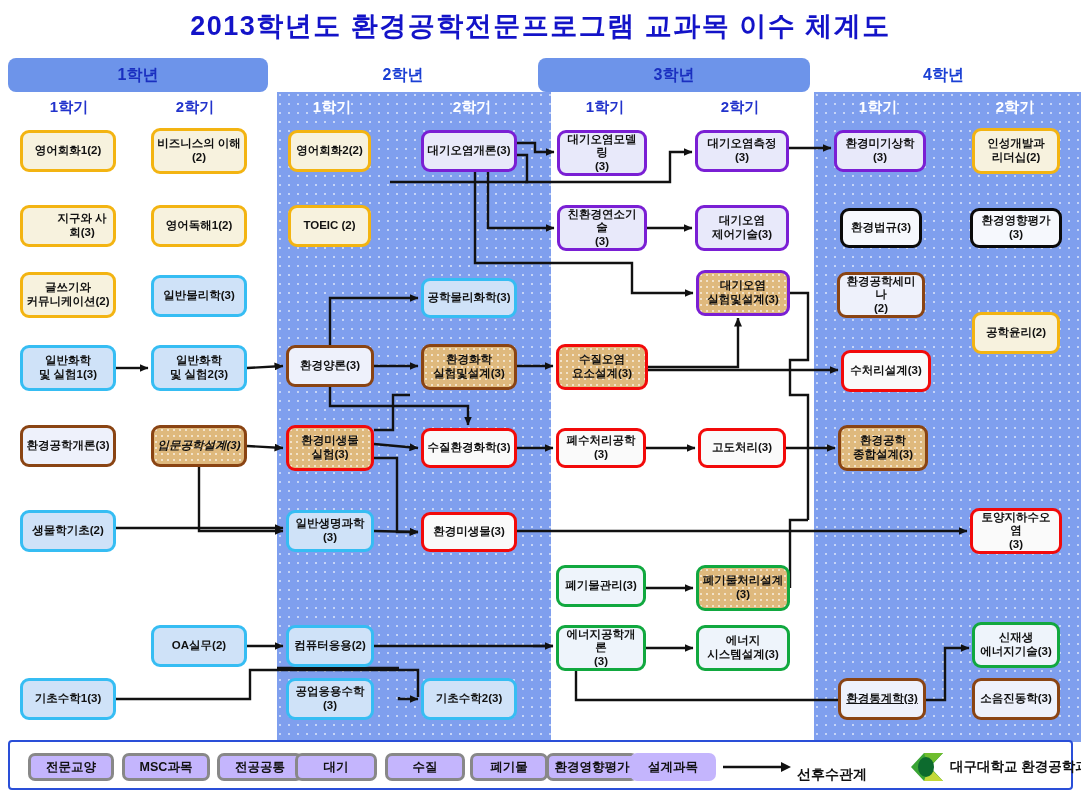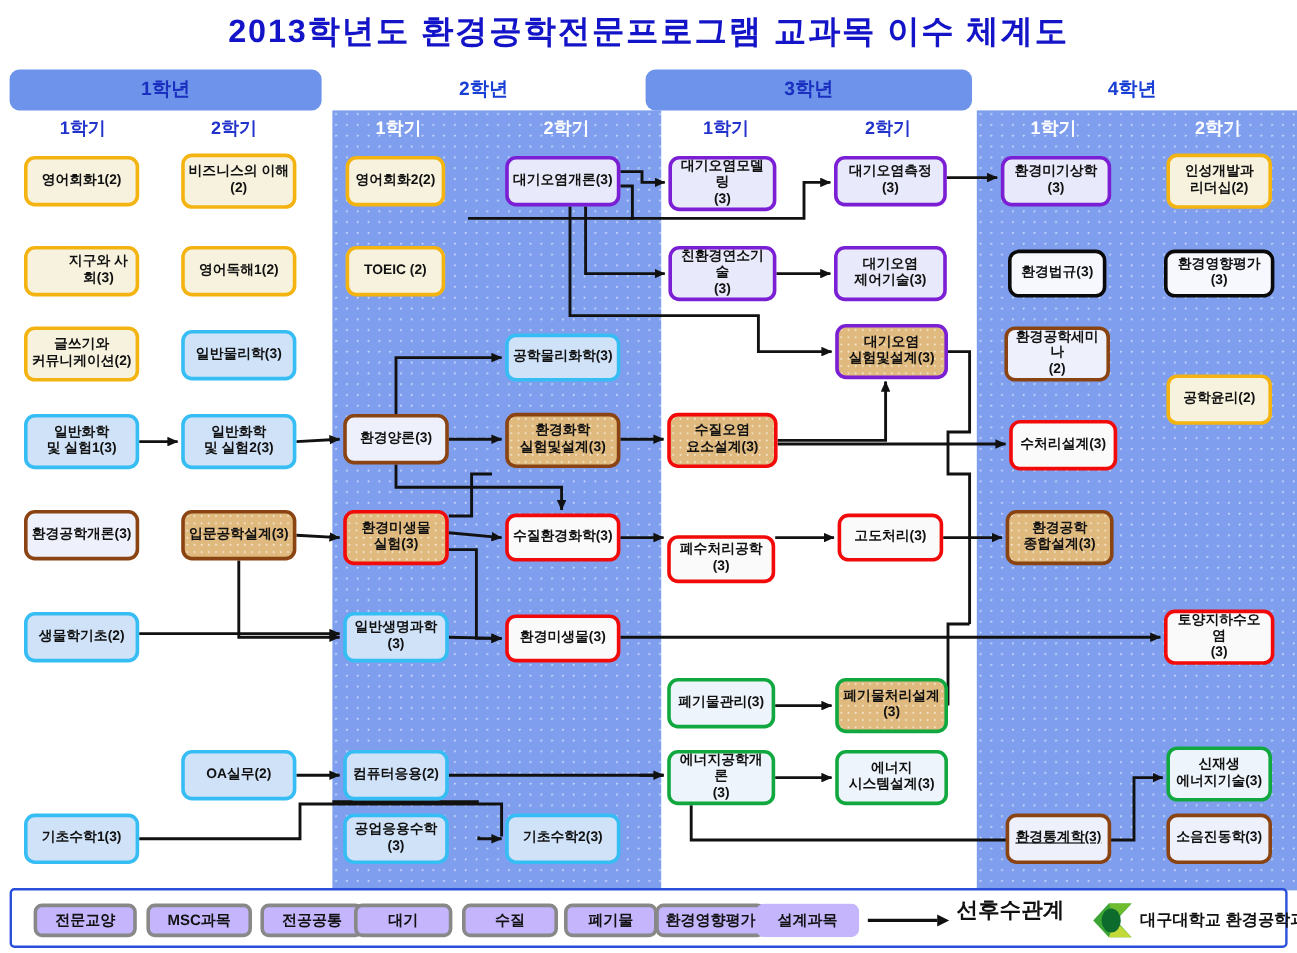--- a/index.html
+++ b/index.html
@@ -125,22 +125,22 @@
     height: 28px;
     border-radius: 7px;
     border: 3px solid #888;
     background: #c4b5fd;
     display: flex; align-items: center; justify-content: center;
     font-size: 12.5px; font-weight: bold; color: #111;
     white-space: nowrap;
   }
   #leg-arrow-label {
     position: absolute;
-    top: 4px;
-    font-size: 18px; font-weight: bold; color: #111;
+    top: 24px;
+    font-size: 14px; font-weight: bold; color: #111;
   }
   #leg-arrow-svg { position: absolute; left: 713px; top: 18px; }
   #dept-logo-text {
     position: absolute;
     left: 940px; top: 16px;
     font-size: 13.5px; font-weight: bold; color: #111;
     white-space: nowrap;
   }
   #dept-logo-mark { position: absolute; left: 895px; top: 8px; }
 </style>
@@ -281,21 +281,21 @@
         <span style="white-space: pre-line;">일반화학
 및 실험1(3)</span>
       </div>
       <div class="course c-msc" style="left: 151px; top: 345px; width: 96px; height: 46px;">
         <span style="white-space: pre-line;">일반화학
 및 실험2(3)</span>
       </div>
       <div class="course c-gongtong" style="left: 20px; top: 425px; width: 96px; height: 42px;">
         <span style="white-space: pre-line;">환경공학개론(3)</span>
       </div>
-      <div class="course c-gongtong design dotted-fill" style="left: 151px; top: 425px; width: 96px; height: 42px;">
+      <div class="course c-gongtong design dotted-fill" style="left: 151px; top: 425px; width: 96px; height: 42px; font-style: italic;">
         <span style="white-space: pre-line;">입문공학설계(3)</span>
       </div>
       <div class="course c-msc" style="left: 20px; top: 510px; width: 96px; height: 42px;">
         <span style="white-space: pre-line;">생물학기초(2)</span>
       </div>
       <div class="course c-msc" style="left: 151px; top: 625px; width: 96px; height: 42px;">
         <span style="white-space: pre-line;">OA실무(2)</span>
       </div>
       <div class="course c-msc" style="left: 20px; top: 678px; width: 96px; height: 42px;">
         <span style="white-space: pre-line;">기초수학1(3)</span>
@@ -365,21 +365,21 @@
       <div class="course c-sujil" style="left: 841px; top: 350px; width: 90px; height: 42px;">
         <span style="white-space: pre-line;">수처리설계(3)</span>
       </div>
       <div class="course c-sujil design dotted-fill" style="left: 286px; top: 425px; width: 88px; height: 46px;">
         <span style="white-space: pre-line;">환경미생물
 실험(3)</span>
       </div>
       <div class="course c-sujil" style="left: 421px; top: 428px; width: 96px; height: 40px;">
         <span style="white-space: pre-line;">수질환경화학(3)</span>
       </div>
-      <div class="course c-sujil" style="left: 556px; top: 428px; width: 90px; height: 40px; margin-top: 18px;">
+      <div class="course c-sujil" style="left: 556px; top: 428px; width: 90px; height: 40px;">
         <span style="white-space: pre-line;">폐수처리공학(3)</span>
       </div>
       <div class="course c-sujil" style="left: 698px; top: 428px; width: 88px; height: 40px;">
         <span style="white-space: pre-line;">고도처리(3)</span>
       </div>
       <div class="course c-gongtong design dotted-fill" style="left: 838px; top: 425px; width: 90px; height: 46px;">
         <span style="white-space: pre-line;">환경공학
 종합설계(3)</span>
       </div>
       <div class="course c-msc" style="left: 286px; top: 510px; width: 88px; height: 42px;">

